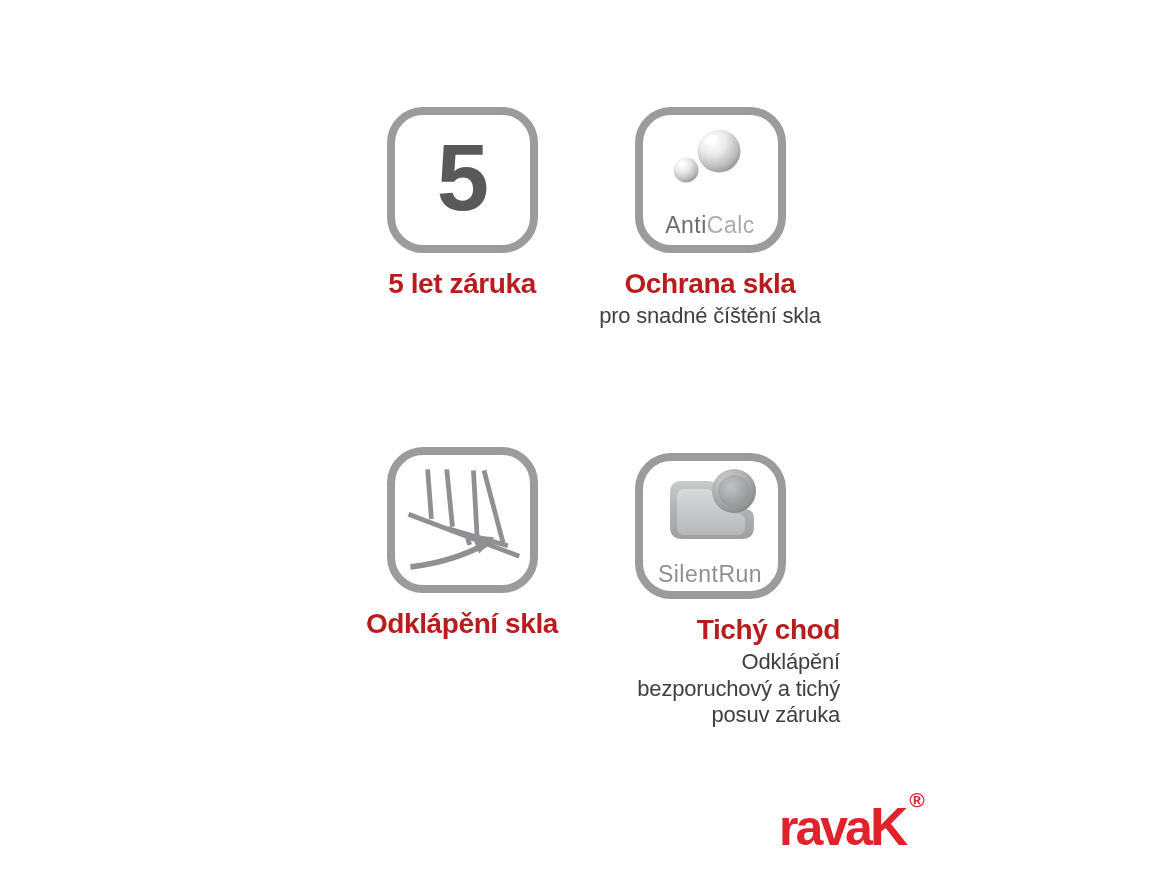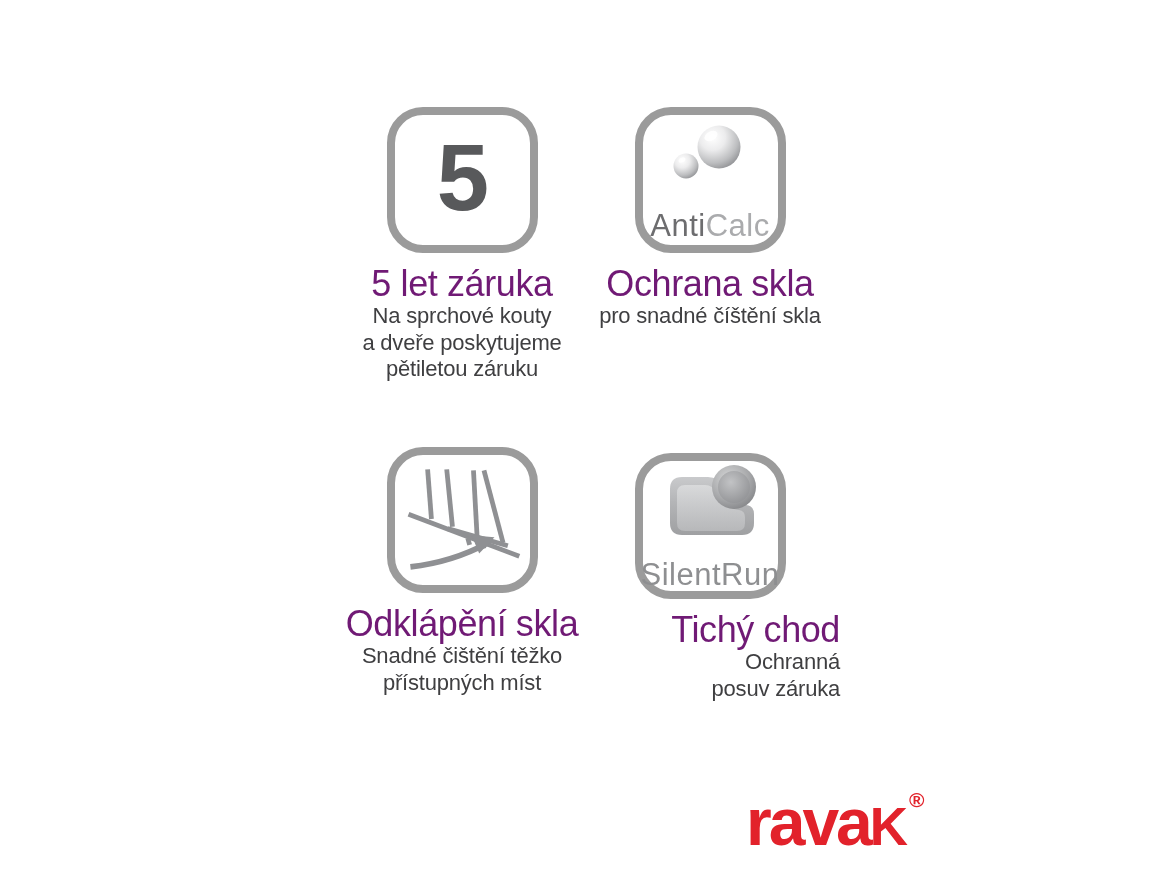--- a/index.html
+++ b/index.html
@@ -21,57 +21,52 @@
     width:151px;height:146px;box-sizing:border-box;margin:0 auto;
     border:8px solid #9b9b9b;border-radius:36px;background:#ffffff;
     display:flex;flex-direction:column;align-items:center;justify-content:center;
   }
   .badge .digit{
     font-size:94px;font-weight:700;color:#58595b;line-height:1;
     transform:translateY(-2px);letter-spacing:-2px;
   }
   .badge .icon-art{display:block;}
   .badge .icon-caption{
-    font-size:31px;line-height:1;letter-spacing:.5px;margin-top:22px;white-space:nowrap;
+    font-size:23px;line-height:1;letter-spacing:.5px;margin-top:22px;white-space:nowrap;
   }
   .anticalc-dark{color:#6d6d6f;}
   .anticalc-light{color:#aaabad;}
   .silentrun-caption{color:#8e8f91;font-size:24px;}
 
   .card h3{
-    margin:16px 0 4px 0;font-size:36px;line-height:30px;font-weight:400;
-    color:#701a75;letter-spacing:-.4px;white-space:nowrap;
+    margin:16px 0 4px 0;font-size:28px;line-height:30px;font-weight:700;
+    color:#b91c1c;letter-spacing:-.4px;white-space:nowrap;
   }
   .card .desc{font-size:22px;line-height:26.5px;color:#3f3f41;letter-spacing:-.2px;}
   .card .desc div{white-space:nowrap;}
 
   
   .logo{
     position:absolute;left:746px;top:789px;line-height:1;white-space:nowrap;
     color:#e2222b;font-weight:700;
   }
-  .logo .main{font-size:66px;letter-spacing:-3px;}
+  .logo .main{font-size:50px;letter-spacing:-3px;margin-left:33px;}
   .logo .kap{font-size:53px;letter-spacing:-1px;}
   .logo .reg{font-size:21px;vertical-align:38px;margin-left:2px;letter-spacing:0;}
 </style>
 </head>
 <body>
 
 <div class="canvas">
 
   <div class="card tl">
     <div class="badge">
       <span class="digit">5</span>
     </div>
     <h3>5 let záruka</h3>
-    <div class="desc">
-      <div>Na sprchové kouty</div>
-      <div>a dveře poskytujeme</div>
-      <div>pětiletou záruku</div>
-    </div>
   </div>
 
   <div class="card tr">
     <div class="badge">
       <svg class="icon-art" width="110" height="68" viewBox="0 0 110 68">
         <defs>
           <radialGradient id="bub" cx="0.35" cy="0.28" r="0.85">
             <stop offset="0" stop-color="#ffffff"></stop>
             <stop offset="0.35" stop-color="#ececed"></stop>
             <stop offset="0.7" stop-color="#bcbdbf"></stop>
@@ -105,24 +100,20 @@
           <path d="M14,61 L130,105"></path>
           <path d="M55,76 L118,94"></path>
           <path d="M76,86 L78,93"></path>
           <path d="M91,90 L93,97"></path>
           <path d="M16,116 Q60,111 97,91" stroke-width="6"></path>
         </g>
         <polygon points="104,85 80,83 88,102" fill="#8f9093"></polygon>
       </svg>
     </div>
     <h3>Odklápění skla</h3>
-    <div class="desc">
-      <div>Snadné čištění těžko</div>
-      <div>přístupných míst</div>
-    </div>
   </div>
 
   <div class="card br">
     <div class="badge">
       <svg class="icon-art" width="104" height="74" viewBox="0 0 104 74">
         <defs>
           <linearGradient id="brk" x1="0" y1="0" x2="0" y2="1">
             <stop offset="0" stop-color="#c9cacc"></stop>
             <stop offset="0.45" stop-color="#b3b4b6"></stop>
             <stop offset="1" stop-color="#9fa0a2"></stop>
@@ -143,21 +134,22 @@
         </defs>
         <path d="M12,26 q0-12 12-12 h26 q11,0 14,10 c4,11 13,17 24,18 q8,1 8,9 v9 q0,12 -12,12 h-60 q-12,0 -12-12 z" fill="url(#brk)"></path>
         <path d="M19,30 q0-8 8-8 h20 q8,0 11,8 c4,10 13,16 23,17 q6,1 6,7 v6 q0,8 -8,8 h-52 q-8,0 -8-8 z" fill="url(#brk2)" opacity="0.7"></path>
         <circle cx="76" cy="24" r="22" fill="url(#whl)"></circle>
         <circle cx="76" cy="24" r="16" fill="url(#whl2)"></circle>
       </svg>
       <div class="icon-caption silentrun-caption">SilentRun</div>
     </div>
     <h3>Tichý chod</h3>
     <div class="desc">
-      <div>Ochranná</div>
+      <div>Odklápění</div>
+      <div>bezporuchový a tichý</div>
       <div>posuv záruka</div>
     </div>
   </div>
 
   <div class="logo">
     <span class="main">rava</span><span class="kap">K</span><span class="reg">®</span>
   </div>
 
 </div>
 

